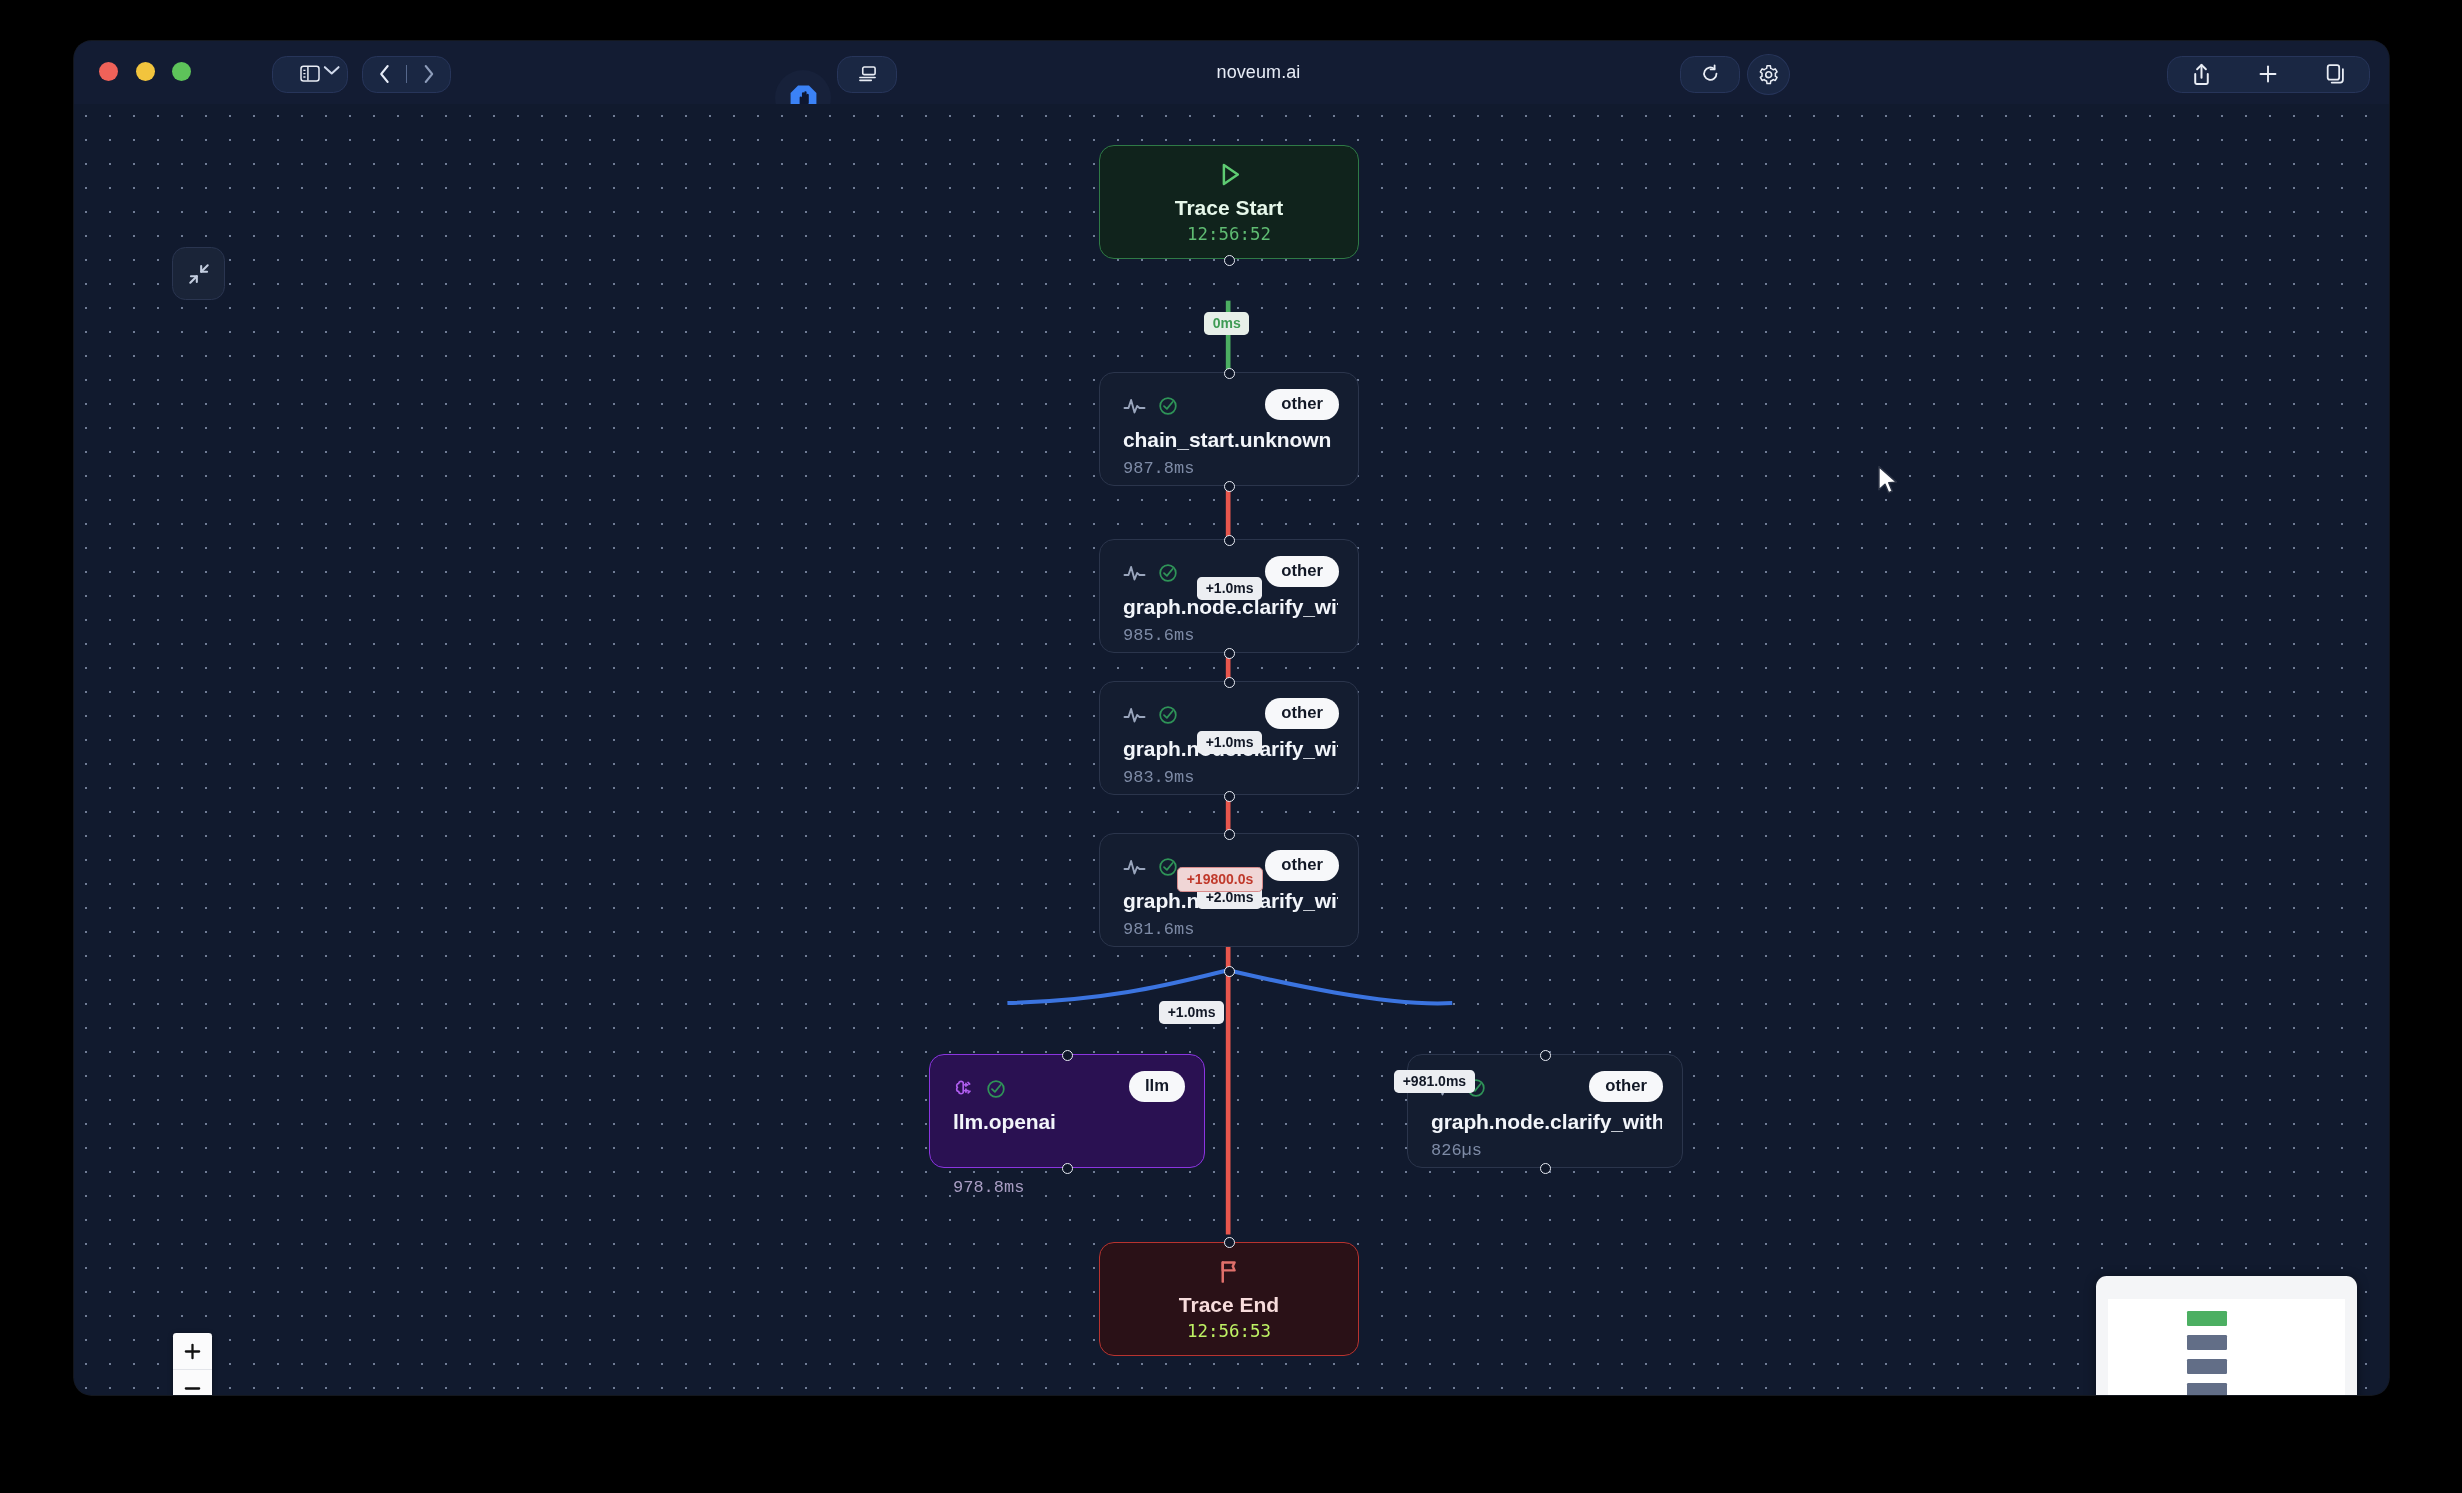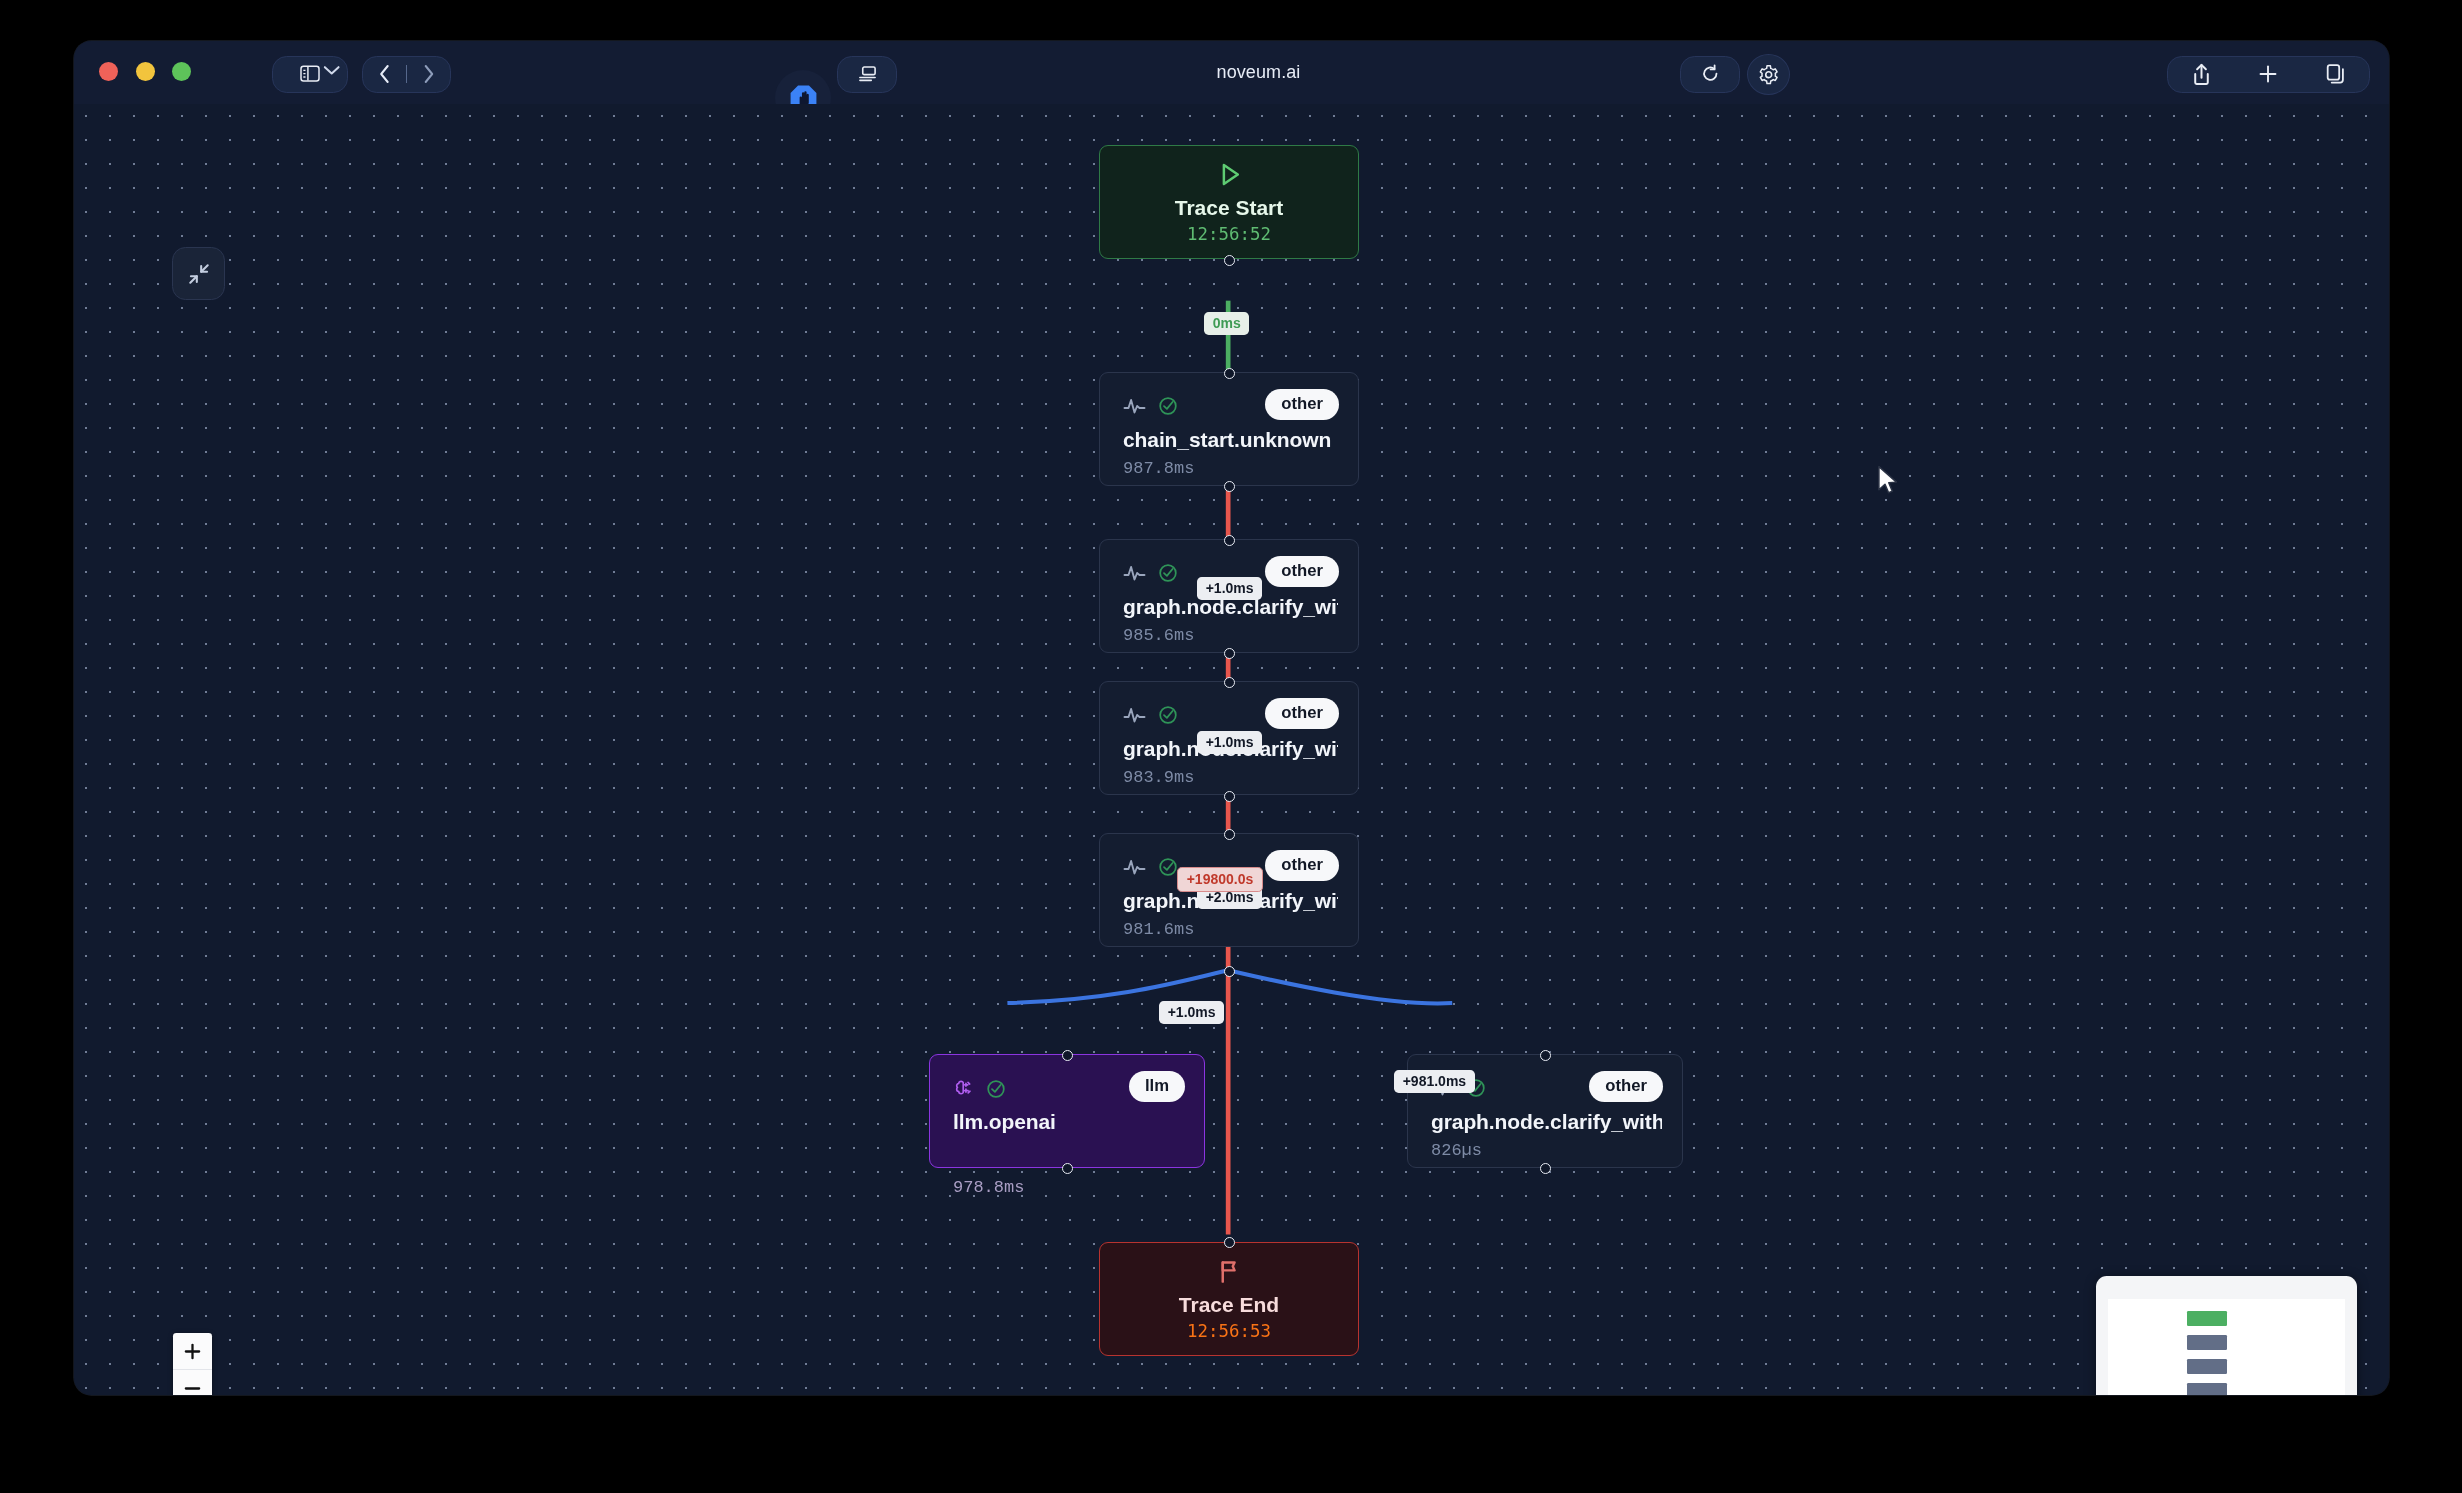--- a/index.html
+++ b/index.html
@@ -59,21 +59,21 @@
     overflow:hidden;
   }
   #minimap-inner{position:absolute;left:12px;top:23px;width:237px;height:155px;background:#fff;}
   .mm{position:absolute;border-radius:1.3px;}
 
   
   #graph{position:absolute;left:0;top:0;width:100%;height:100%;}
   #edges{position:absolute;left:0;top:0;width:2315px;height:1291px;}
 
   .node{
-    position:absolute;border-radius:9px;box-sizing:border-box;
+    position:absolute;border-radius:15px;box-sizing:border-box;
   }
   .node .hdr{position:absolute;left:23px;top:23px;display:flex;align-items:center;gap:12px;}
   .node .title{
     position:absolute;left:23px;top:55px;right:20px;
     font-size:21px;font-weight:bold;color:#f2f5fa;letter-spacing:-0.1px;
     white-space:nowrap;overflow:hidden;
   }
   .node .dur{
     position:absolute;left:23px;top:86px;
     font-size:17px;color:#7e8ba6;font-family:Liberation Mono, monospace;
@@ -89,21 +89,21 @@
   .endpoint-node{
     display:flex;flex-direction:column;align-items:center;justify-content:center;
   }
   .endpoint-node .en-title{font-size:21px;font-weight:bold;margin-top:8px;}
   .endpoint-node .en-time{font-size:17.4px;margin-top:4px;font-family:"DejaVu Sans Mono",monospace;}
   #node-trace-start{background:#10231c;border:1.3px solid #2f7a46;}
   #node-trace-start .en-title{color:#e6f7ea;}
   #node-trace-start .en-time{color:#5fbb72;}
   #node-trace-end{background:#2a1117;border:1.3px solid #b8332f;}
   #node-trace-end .en-title{color:#f7dcdc;}
-  #node-trace-end .en-time{color:#f97316;}
+  #node-trace-end .en-time{color:#bef264;}
 
   .handle{
     position:absolute;width:9.4px;height:9.4px;border-radius:50%;
     background:#0f1729;border:1.7px solid #e9edf5;z-index:6;
   }
 
   .elabel{
     position:absolute;background:#eceef2;color:#121826;
     border-radius:4.7px;padding:3.3px 8.7px;font-size:14px;font-weight:bold;
     white-space:nowrap;z-index:4;

